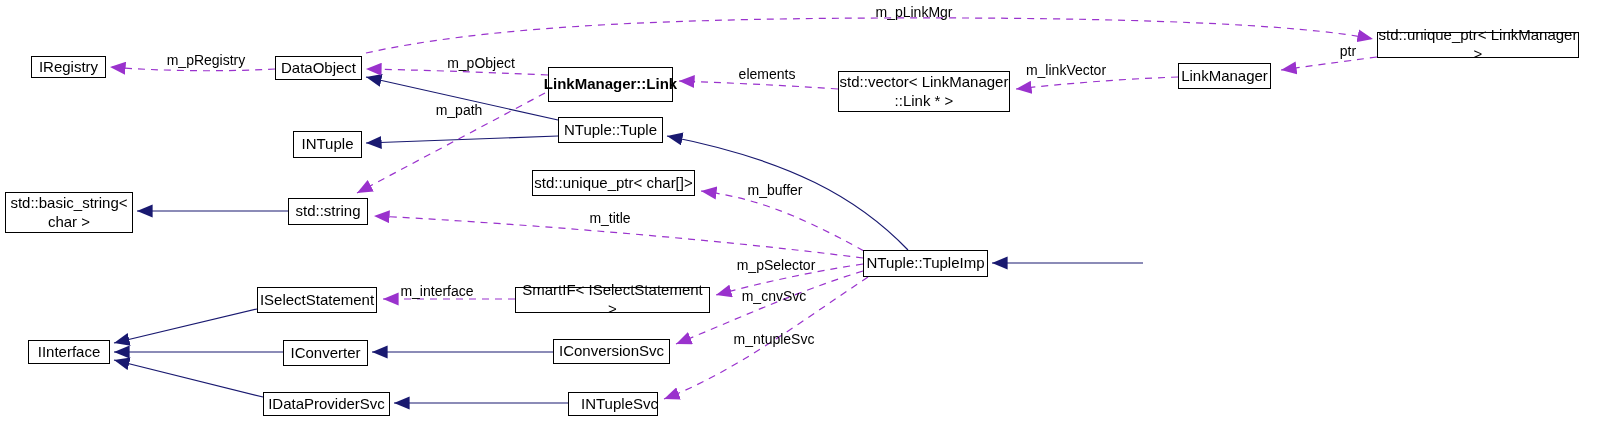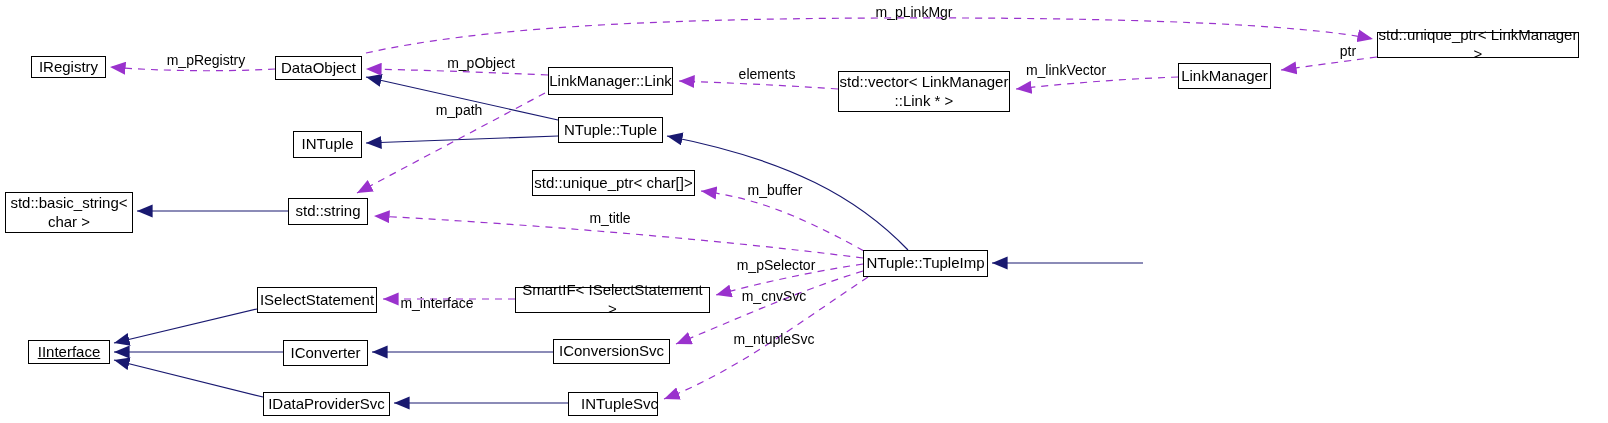--- a/index.html
+++ b/index.html
@@ -73,47 +73,47 @@
       <path d="M864,251 C790,210 748,197 701,191" marker-end="url(#arr-purple)"></path>
       <path d="M863,264 C810,272 760,283 716,295" marker-end="url(#arr-purple)"></path>
       <path d="M863,271 C795,292 735,320 676,344" marker-end="url(#arr-purple)"></path>
       <path d="M868,277 C800,322 735,372 664,399" marker-end="url(#arr-purple)"></path>
       <path d="M515,299 L383,299" marker-end="url(#arr-purple)"></path>
     </g>
   </svg>
 
   <div class="node" style="left:31px;top:56px;width:75px;height:22px;">IRegistry</div>
   <div class="node" style="left:275px;top:56px;width:87px;height:24px;">DataObject</div>
-  <div class="node" style="left:548px;top:67px;width:125px;height:28px;">LinkManager::Link</div>
+  <div class="node" style="left:548px;top:67px;width:125px;height:35px;font-weight:bold;">LinkManager::Link</div>
   <div class="node" style="left:838px;top:71px;width:172px;height:41px;">std::vector&lt; LinkManager
 ::Link * &gt;</div>
   <div class="node" style="left:1178px;top:63px;width:93px;height:26px;">LinkManager</div>
   <div class="node" style="left:1377px;top:32px;width:202px;height:26px;">std::unique_ptr&lt; LinkManager &gt;</div>
   <div class="node" style="left:293px;top:131px;width:69px;height:27px;">INTuple</div>
   <div class="node" style="left:558px;top:117px;width:105px;height:26px;">NTuple::Tuple</div>
   <div class="node" style="left:532px;top:170px;width:163px;height:26px;">std::unique_ptr&lt; char[]&gt;</div>
   <div class="node" style="left:288px;top:198px;width:80px;height:27px;">std::string</div>
   <div class="node" style="left:5px;top:192px;width:128px;height:41px;">std::basic_string&lt;
 char &gt;</div>
   <div class="node" style="left:863px;top:250px;width:125px;height:27px;">NTuple::TupleImp</div>
   <div class="node" style="left:257px;top:287px;width:120px;height:26px;">ISelectStatement</div>
   <div class="node" style="left:515px;top:287px;width:195px;height:26px;">SmartIF&lt; ISelectStatement &gt;</div>
-  <div class="node" style="left:28px;top:340px;width:82px;height:24px;text-decoration:underline;">IInterface</div>
+  <div class="node" style="left:28px;top:340px;width:82px;height:24px;">IInterface</div>
   <div class="node" style="left:283px;top:340px;width:85px;height:26px;">IConverter</div>
   <div class="node" style="left:553px;top:339px;width:117px;height:25px;">IConversionSvc</div>
   <div class="node" style="left:263px;top:392px;width:127px;height:24px;">IDataProviderSvc</div>
   <div class="node" style="left:568px;top:392px;width:90px;height:24px;padding-left:13px;">INTupleSvc</div>
 
   <div class="edge-label" style="left:194px;top:52px;padding-left:24px;">m_pRegistry</div>
   <div class="edge-label" style="left:452px;top:55px;margin-left:29px;">m_pObject</div>
   <div class="edge-label" style="left:914px;top:4px;">m_pLinkMgr</div>
   <div class="edge-label" style="left:767px;top:66px;">elements</div>
   <div class="edge-label" style="left:1066px;top:62px;">m_linkVector</div>
   <div class="edge-label" style="left:1348px;top:43px;">ptr</div>
   <div class="edge-label" style="left:459px;top:102px;">m_path</div>
   <div class="edge-label" style="left:775px;top:182px;">m_buffer</div>
   <div class="edge-label" style="left:610px;top:210px;">m_title</div>
   <div class="edge-label" style="left:776px;top:257px;">m_pSelector</div>
   <div class="edge-label" style="left:774px;top:288px;">m_cnvSvc</div>
   <div class="edge-label" style="left:774px;top:331px;">m_ntupleSvc</div>
-  <div class="edge-label" style="left:437px;top:295px;">m_interface</div>
+  <div class="edge-label" style="left:437px;top:283px;">m_interface</div>
 
 </div>
 
 </body></html>

